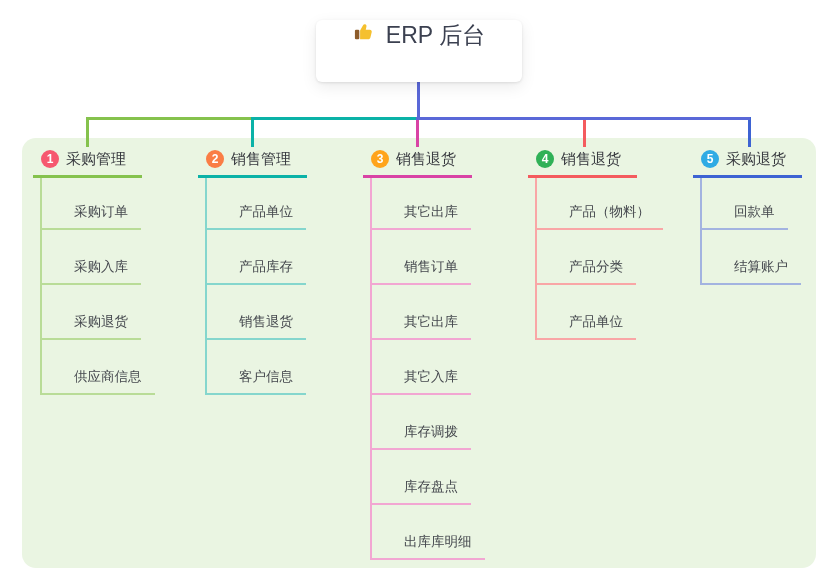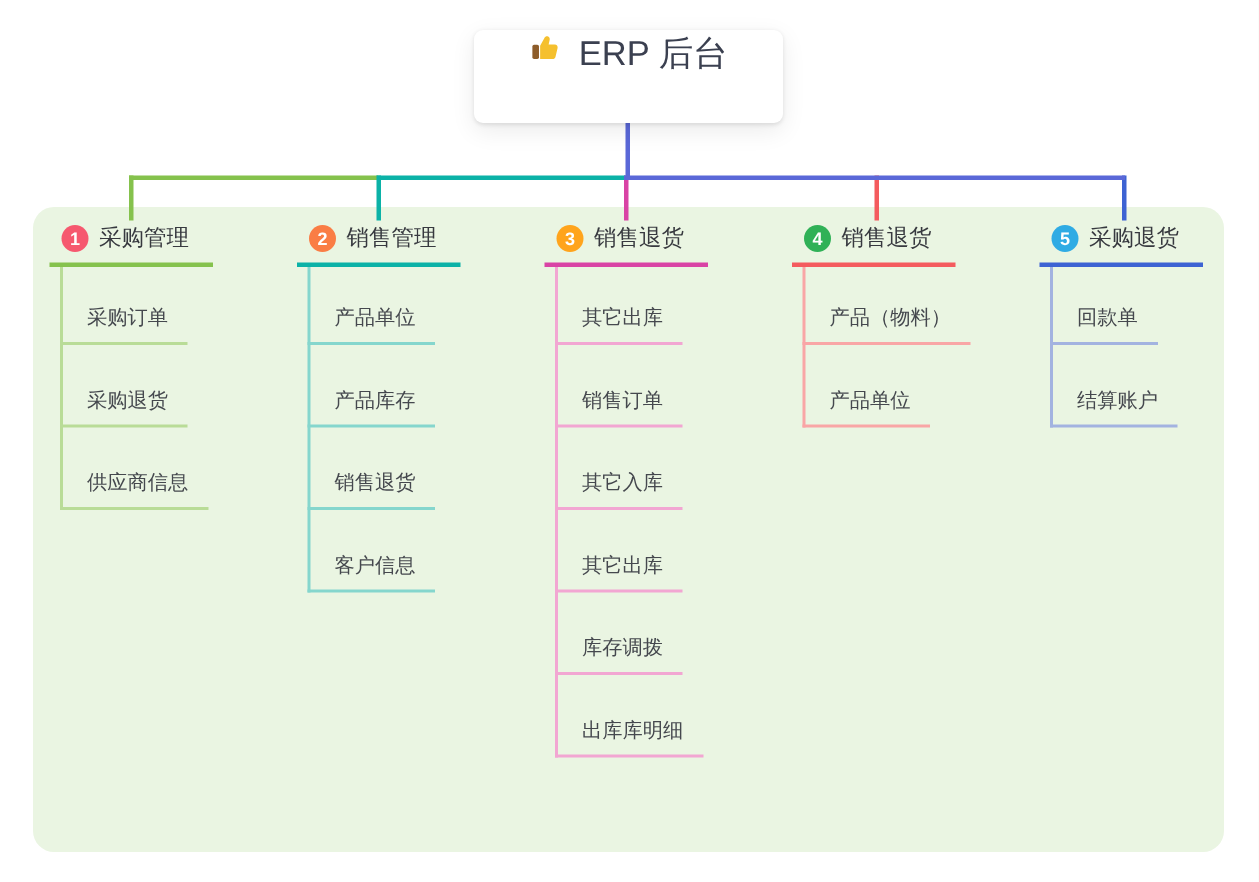--- a/index.html
+++ b/index.html
@@ -33,21 +33,21 @@
   }
   .branch-label{font-size:15px;color:#37393f;white-space:nowrap;line-height:21px;}
   .children{position:relative;margin-left:7px;}
   .children::before{
     content:"";position:absolute;left:0;top:0;bottom:0;width:2px;
     background:var(--cline);
   }
   .child{height:55px;display:flex;align-items:flex-end;}
   .child:first-child{height:52px;}
   .child-label{
-    display:inline-block;padding:0 13px 7px 18px;
+    display:inline-block;padding:0 13px 7px 34px;
     border-bottom:2px solid var(--cline);
     font-size:13.5px;color:#45484e;white-space:nowrap;
   }
 </style>
 </head>
 <body>
 
 <div class="stage">
   <div class="panel"></div>
 
@@ -74,20 +74,23 @@
     </div>
   <div id="branches">
       <div class="branch" style="left: 33px; --line: #85c24d; --cline: #b9dc97; --badge: #f6586f;"><div class="branch-header">
           <span class="badge">1</span>
           <span class="branch-label">采购管理</span>
         </div><div class="children">
           <div class="child">
             <span class="child-label">采购订单</span>
           </div>
           <div class="child">
+            <span class="child-label">采购入库</span>
+          </div>
+          <div class="child">
             <span class="child-label">采购退货</span>
           </div>
           <div class="child">
             <span class="child-label">供应商信息</span>
           </div>
         </div></div>
       <div class="branch" style="left: 198px; --line: #0bb2a7; --cline: #85d6cd; --badge: #fa7d45;"><div class="branch-header">
           <span class="badge">2</span>
           <span class="branch-label">销售管理</span>
         </div><div class="children">
@@ -108,38 +111,44 @@
           <span class="badge">3</span>
           <span class="branch-label">销售退货</span>
         </div><div class="children">
           <div class="child">
             <span class="child-label">其它出库</span>
           </div>
           <div class="child">
             <span class="child-label">销售订单</span>
           </div>
           <div class="child">
+            <span class="child-label">其它出库</span>
+          </div>
+          <div class="child">
             <span class="child-label">其它入库</span>
           </div>
           <div class="child">
-            <span class="child-label">其它出库</span>
+            <span class="child-label">库存调拨</span>
           </div>
           <div class="child">
-            <span class="child-label">库存调拨</span>
+            <span class="child-label">库存盘点</span>
           </div>
           <div class="child">
             <span class="child-label">出库库明细</span>
           </div>
         </div></div>
       <div class="branch" style="left: 528px; --line: #f45b5e; --cline: #f9a6a6; --badge: #30b157;"><div class="branch-header">
           <span class="badge">4</span>
           <span class="branch-label">销售退货</span>
         </div><div class="children">
           <div class="child">
             <span class="child-label">产品（物料）</span>
+          </div>
+          <div class="child">
+            <span class="child-label">产品分类</span>
           </div>
           <div class="child">
             <span class="child-label">产品单位</span>
           </div>
         </div></div>
       <div class="branch" style="left: 693px; --line: #3d63d3; --cline: #a3b3e0; --badge: #2fabe4;"><div class="branch-header">
           <span class="badge">5</span>
           <span class="branch-label">采购退货</span>
         </div><div class="children">
           <div class="child">

